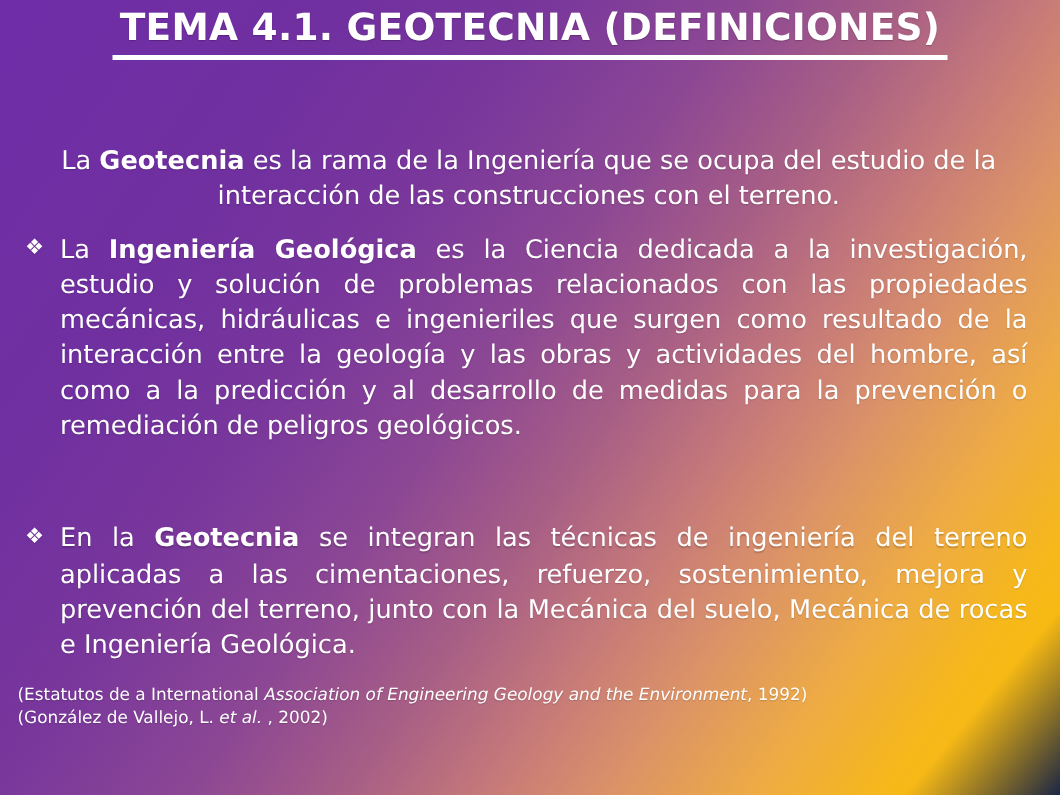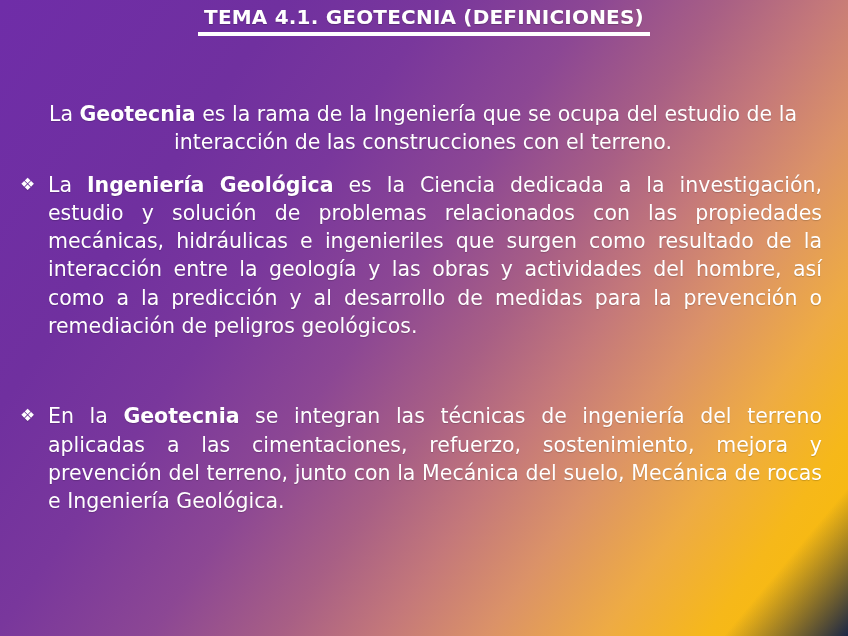--- a/index.html
+++ b/index.html
@@ -35,21 +35,21 @@
   
   #title-bar {
     position: absolute;
     left: 0;
     top: 2px;
     width: 848px;
     text-align: center;
   }
   #title-text {
     display: inline-block;
-    font-size: 20px;
+    font-size: 30px;
     font-weight: bold;
     letter-spacing: 0.2px;
     line-height: 1.15;
     color: #ffffff;
     padding: 4px 6px 3px 6px;
     border-bottom: 4px solid #ffffff;
     text-shadow: 0 1px 1px rgba(0,0,0,0.22);
     white-space: nowrap;
   }
 
@@ -63,21 +63,21 @@
 
   .para {
     font-size: 20.5px;
     line-height: 1.38;
     color: #ffffff;
     text-shadow: 0 1px 1px rgba(0,0,0,0.18);
   }
 
   
   #para-intro {
-    margin: 4px 22px 0 20px;
+    margin: 18px 22px 0 20px;
     text-align: center;
     padding-bottom: 2px;
   }
 
   
   .bullet-para {
     position: relative;
     margin: 0 26px 0 18px;
     padding-left: 30px;
     text-align: justify;
@@ -127,14 +127,18 @@
   <div id="body-area">
 
     <p class="para" id="para-intro"><span>La </span><b class="bold">Geotecnia</b><span> es la rama de la Ingeniería que se ocupa del estudio de la interacción de las construcciones con el terreno.</span></p>
 
     <p class="para bullet-para" id="para-bullet-1"><span class="bullet-icon">❖</span><span class="txt">La </span><b class="bold">Ingeniería Geológica</b><span class="txt"> es la Ciencia dedicada a la investigación, estudio y solución de problemas relacionados con las propiedades mecánicas, hidráulicas e ingenieriles que surgen como resultado de la interacción entre la geología y las obras y actividades del hombre, así como a la predicción y al desarrollo de medidas para la prevención o remediación de peligros geológicos.</span></p>
 
     <p class="para bullet-para" id="para-bullet-2"><span class="bullet-icon">❖</span><span class="txt">En la </span><b class="bold">Geotecnia</b><span class="txt"> se integran las técnicas de ingeniería del terreno aplicadas a las cimentaciones, refuerzo, sostenimiento, mejora y prevención del terreno, junto con la Mecánica del suelo, Mecánica de rocas e Ingeniería Geológica.</span></p>
 
   </div>
 
+  <div id="footer">
+    <div class="cite-line"><span>(Estatutos de a International </span><i>Association of Engineering Geology and the Environment</i><span>, 1992)</span></div>
+    <div class="cite-line"><span>(González de Vallejo, L. </span><i>et al.</i><span> , 2002)</span></div>
+  </div>
 
 </div>
 
 </body></html>

